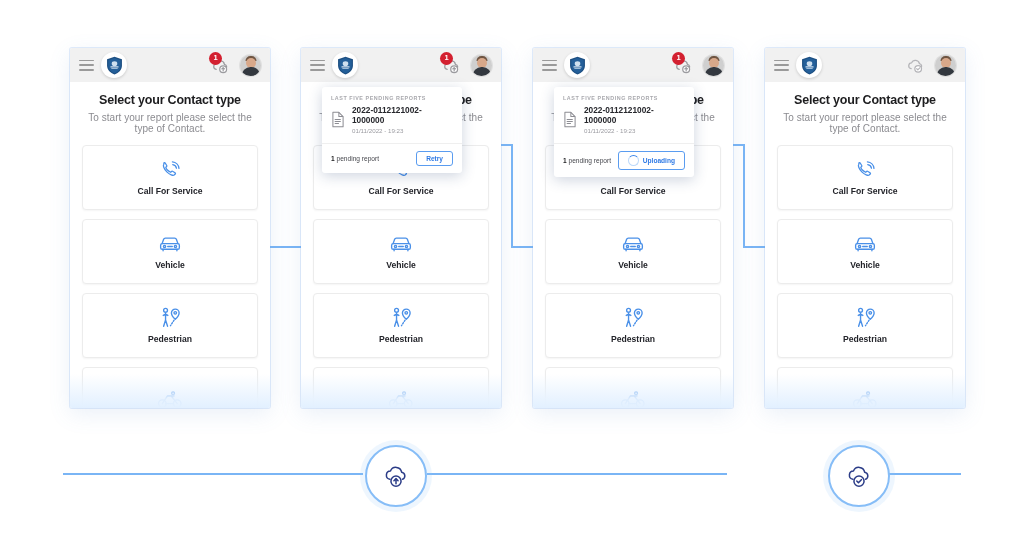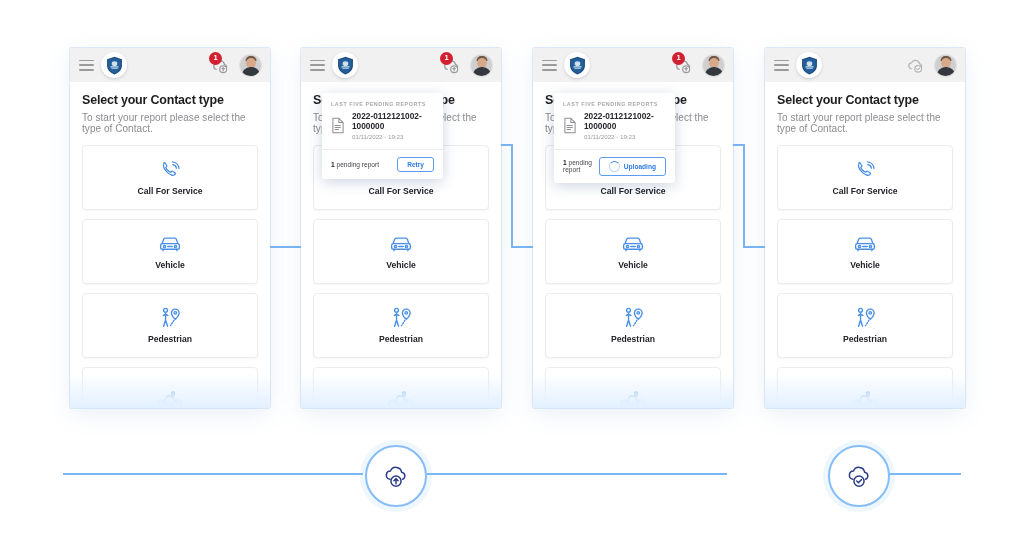--- a/index.html
+++ b/index.html
@@ -52,36 +52,36 @@
     background:#cfcfcf;position:relative;box-shadow:0 0 0 1px rgba(0,0,0,.07);
   }
   .avatar .face{position:absolute;left:50%;top:3px;transform:translateX(-50%);
     width:10px;height:10px;border-radius:50%;background:#d8a88a;}
   .avatar .hair{position:absolute;left:50%;top:1.5px;transform:translateX(-50%);
     width:11px;height:5px;border-radius:5px 5px 0 0;background:#6f5542;}
   .avatar .body{position:absolute;left:50%;bottom:0;transform:translateX(-50%);
     width:19px;height:9px;border-radius:9px 9px 0 0;background:#33383f;}
 
   
-  .ph-body{padding:11px 12px 0 12px;position:relative;}
+  .ph-body{padding:11px 12px 0 12px;position:relative;text-align:center;}
   .ph-title{font-size:12.5px;font-weight:bold;color:#1d1d1f;letter-spacing:-.2px;margin:0 0 5px 0;}
   .ph-sub{font-size:10px;color:#8b8b90;margin:0 0 11px 0;letter-spacing:.05px;}
 
   .card{
     background:#fff;border:1px solid #ececec;border-radius:4px;
     height:63px;margin-bottom:9px;
     display:flex;flex-direction:column;align-items:center;justify-content:center;gap:5px;
     box-shadow:0 1px 2px rgba(0,0,0,.045);cursor:pointer;
   }
   .card-label{font-size:8.6px;font-weight:bold;color:#23242a;}
   .card-icon{color:#4a90e8;display:flex;align-items:center;justify-content:center;height:22px;}
 
   
   .popup{
-    position:absolute;left:21px;top:45px;width:121px;z-index:20;
+    position:absolute;left:21px;top:39px;width:140px;z-index:20;
     background:#fff;border-radius:3px;
     box-shadow:0 3px 14px rgba(30,60,110,.22);
   }
   .popup-head{font-size:5.4px;letter-spacing:.55px;color:#a9a9ae;padding:8px 9px 4px 9px;font-weight:bold;}
   .popup-row{display:flex;align-items:center;gap:7px;padding:0 9px 9px 9px;border-bottom:1px solid #efefef;}
   .doc-ico{color:#8d8d93;flex:0 0 auto;}
   .popup-id{font-size:8.3px;font-weight:bold;color:#26272c;line-height:1.25;}
   .popup-date{font-size:6.2px;color:#9b9ba1;margin-top:1px;}
   .popup-foot{display:flex;align-items:center;justify-content:space-between;padding:7px 9px;}
   .popup-count{font-size:6.6px;color:#46474d;}

